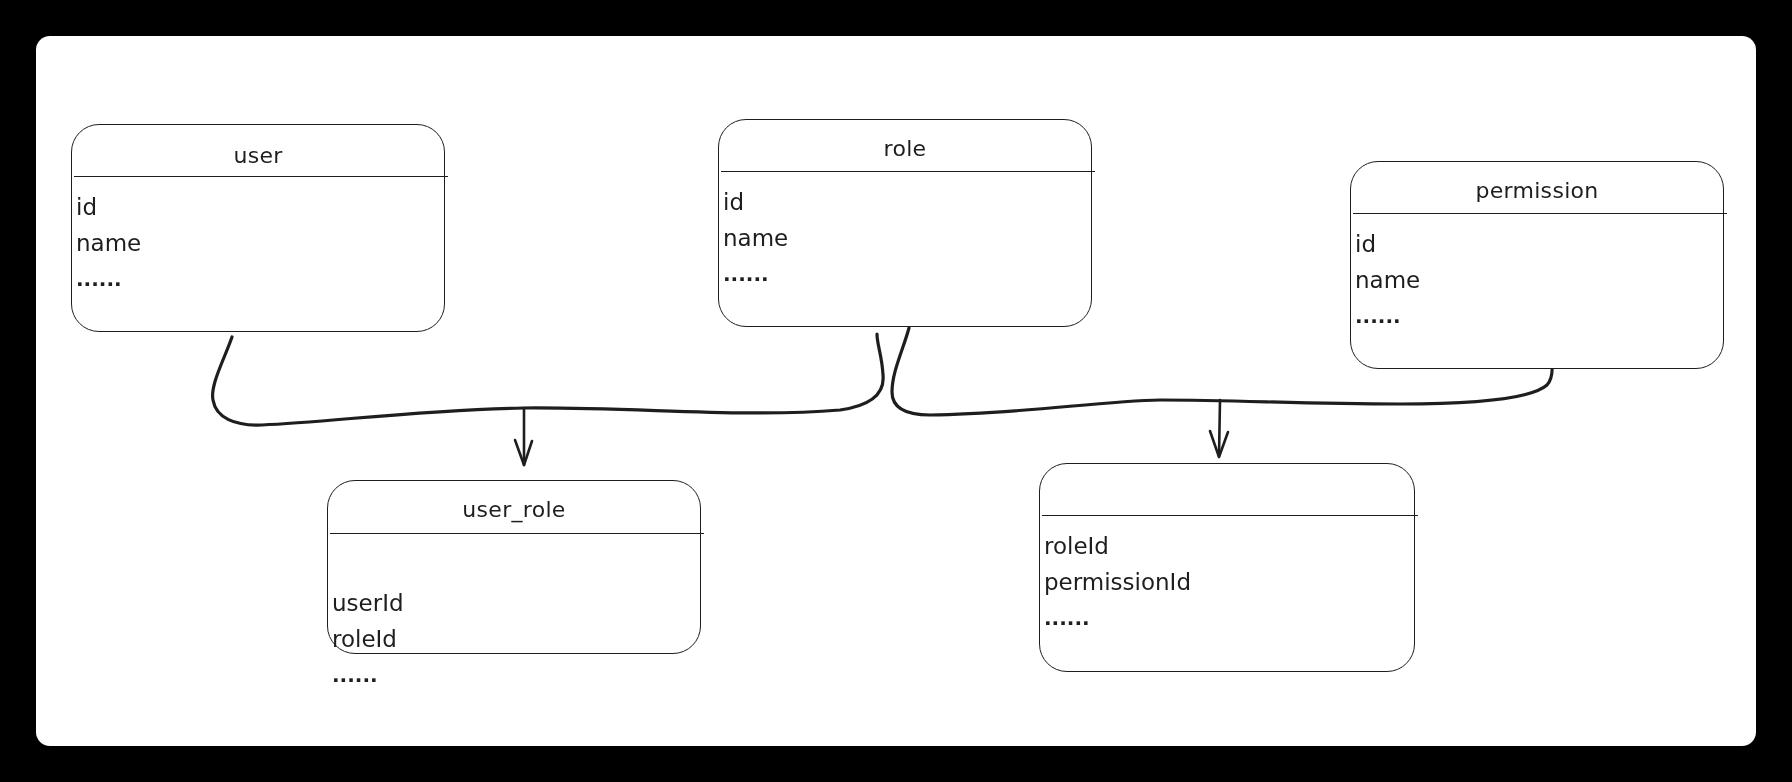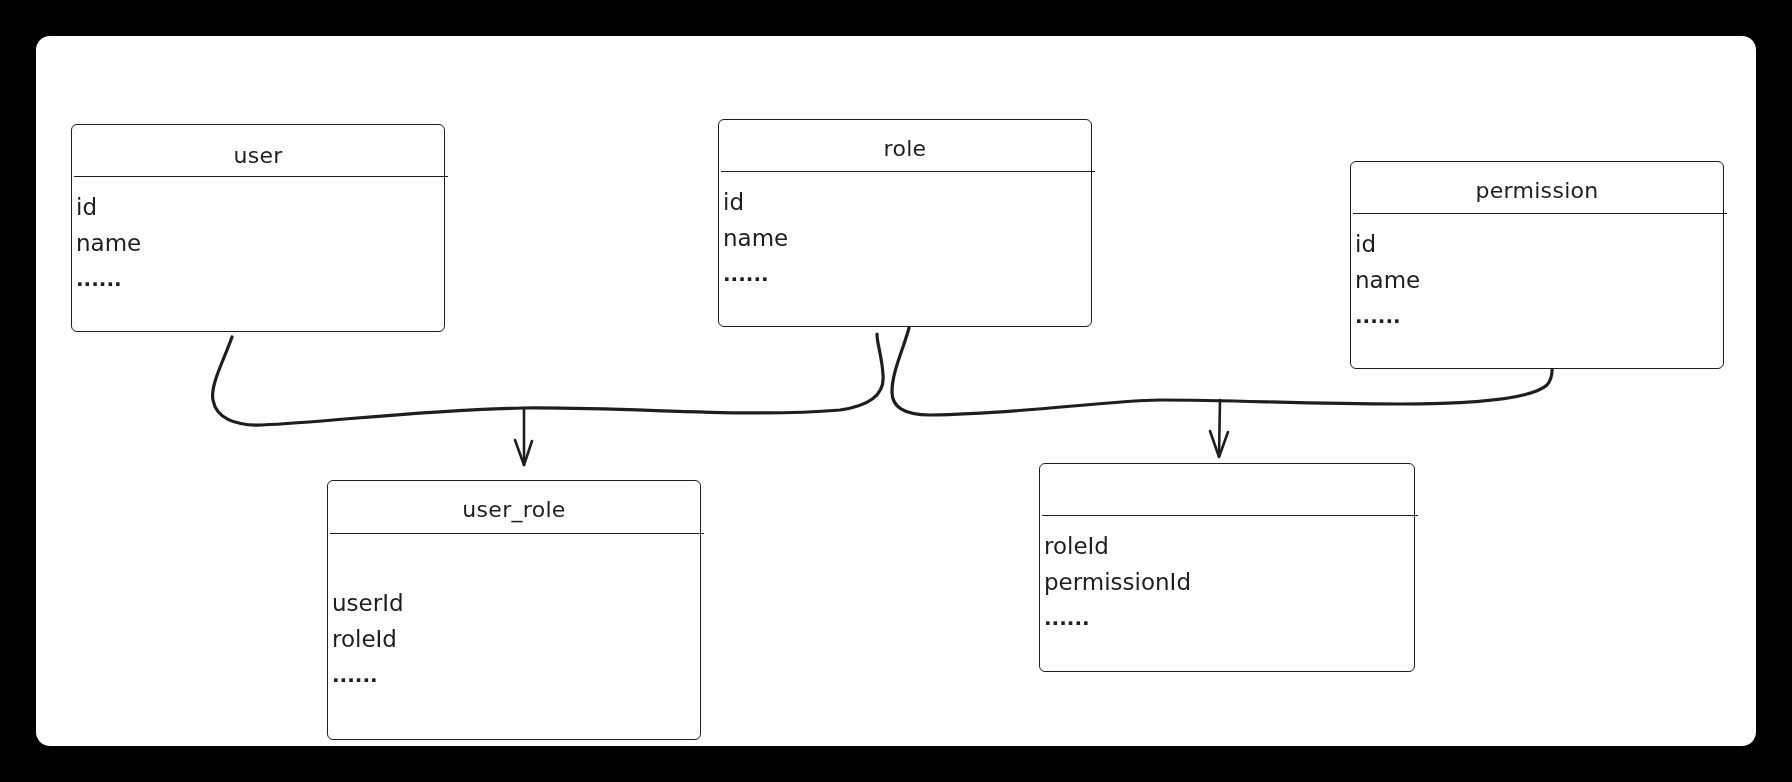--- a/index.html
+++ b/index.html
@@ -38,21 +38,21 @@
       stroke-linecap: round;
       stroke-linejoin: round;
     }
     .connectors .arrow path {
       stroke-width: 2.6;
     }
     .entity {
       position: absolute;
       box-sizing: border-box;
       border: 1.6px solid #1e1e1e;
-      border-radius: 6px;
+      border-radius: 28px;
       background: #ffffff;
       color: #1e1e1e;
     }
     .entity-title {
       position: absolute;
       left: 0;
       right: 0;
       top: 0;
       text-align: center;
       font-size: 22px;
@@ -129,21 +129,21 @@
 <div class="entity" style="left:1350px; top:117px; width:374px; height:208px;margin-top:44px;">
   <div class="entity-title" style="top:18px;">permission</div>
   <div class="entity-divider" style="top:51px;"></div>
   <ul class="entity-fields" style="top:64px;">
     <li>id</li>
     <li>name</li>
     <li class="dots">......</li>
   </ul>
 </div>
 
-<div class="entity" style="left:327px; top:480px; width:374px; height:260px;">
+<div class="entity" style="left:327px; top:480px; width:374px; height:174px;">
   <div class="entity-title" style="top:18px;">user_role</div>
   <div class="entity-divider" style="top:52px;"></div>
   <ul class="entity-fields" style="top:68px;margin-top:36px;">
     <li>userId</li>
     <li>roleId</li>
     <li class="dots">......</li>
   </ul>
 </div>
 
 <div class="entity" style="left:1039px; top:463px; width:376px; height:209px;">

